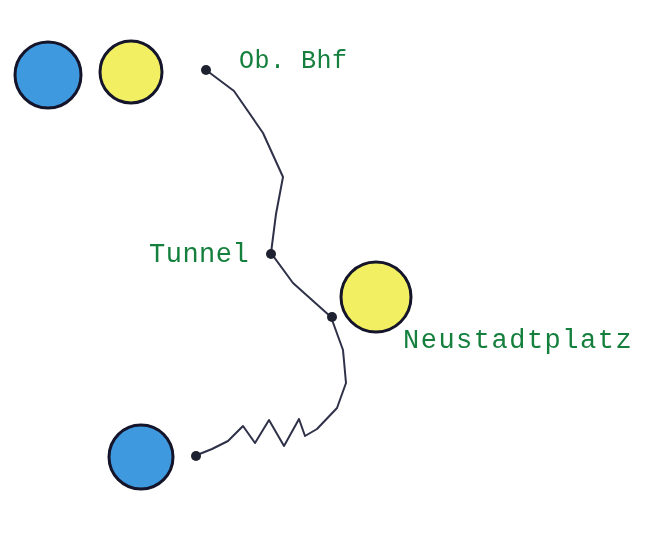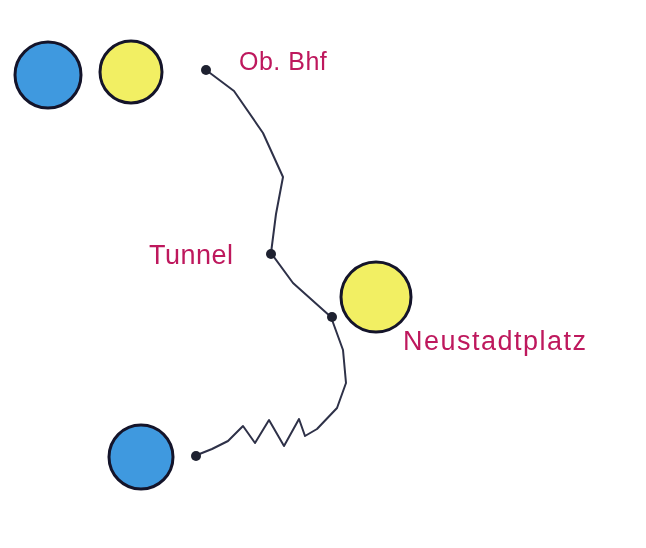--- a/index.html
+++ b/index.html
@@ -28,25 +28,26 @@
   }
   .marker {
     stroke: #14142a;
     stroke-width: 3;
   }
   .junction {
     stroke: none;
   }
   .label {
     position: absolute;
-    color: #be185d;
+    color: #15803d;
     font-size: 25px;
     letter-spacing: 0.5px;
     white-space: nowrap;
     user-select: none;
+    font-family: Liberation Mono, monospace;
   }
 </style>
 </head>
 <body>
 
 <div class="canvas">
 
   <svg width="646" height="548" viewBox="0 0 646 548">
 
     <path class="route-line" d="M 206 70 L 234 91 L 263 133 L 283 177 L 276 214 L 271 253

